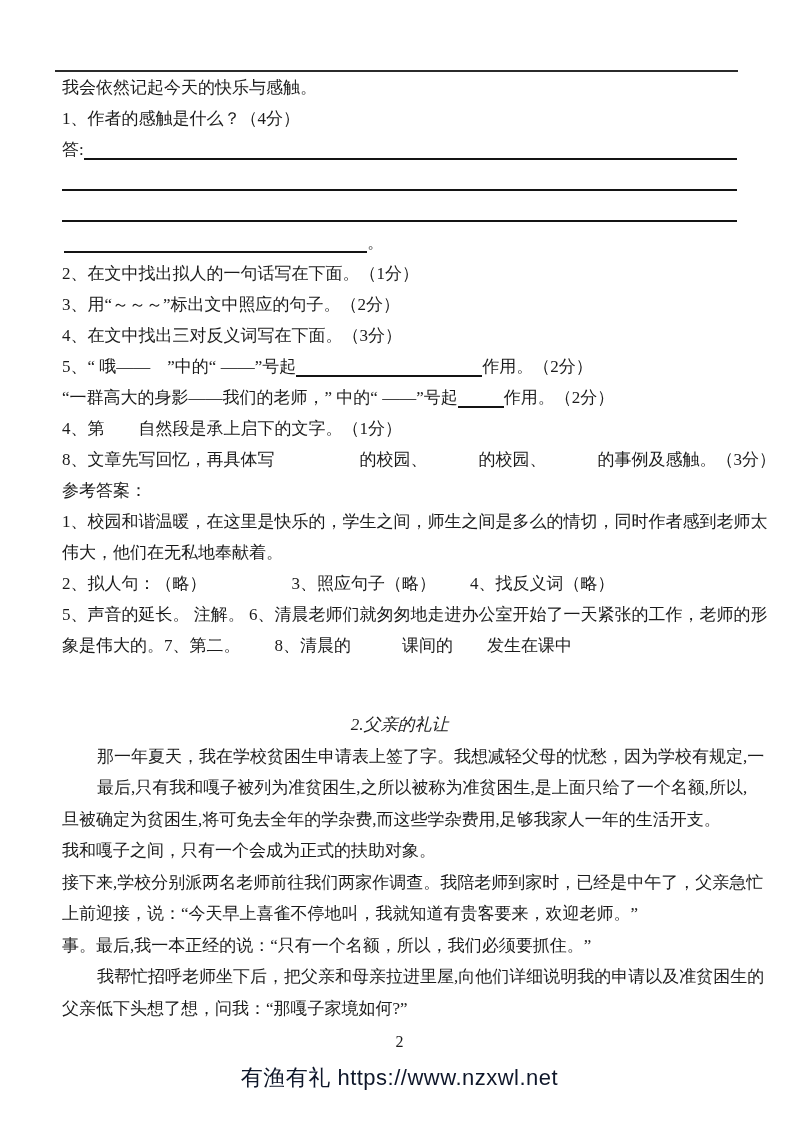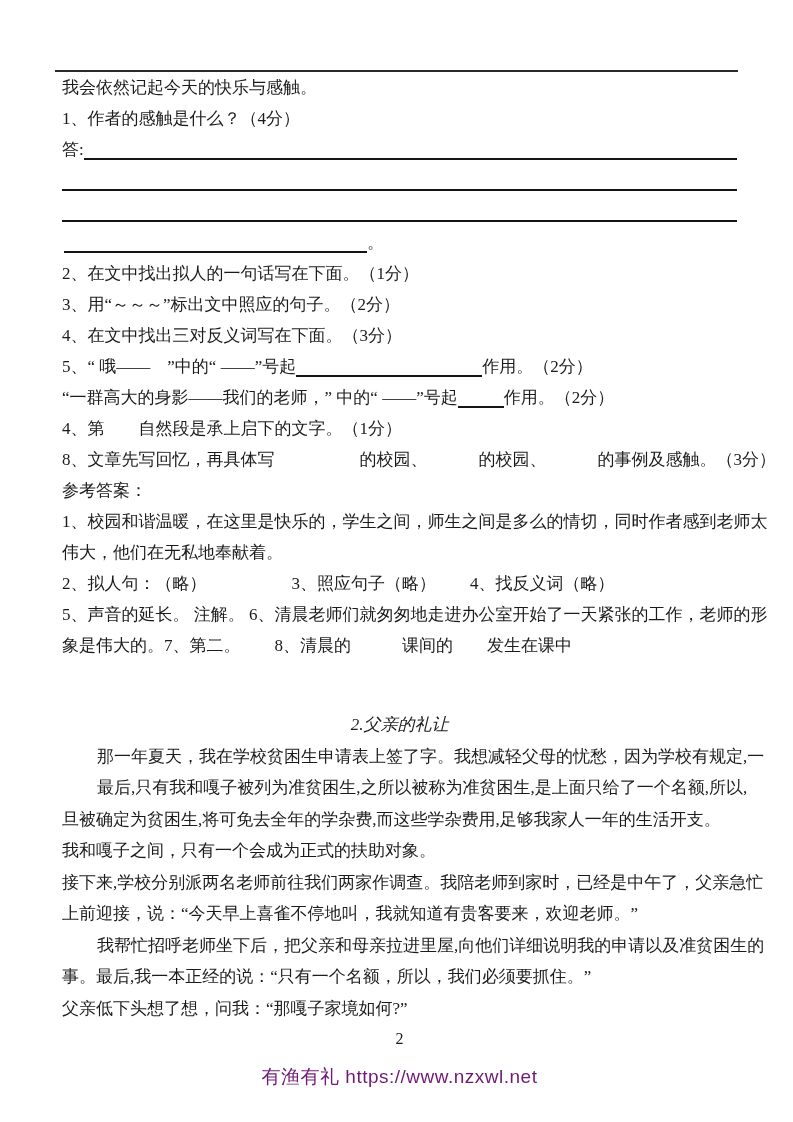--- a/index.html
+++ b/index.html
@@ -16,21 +16,21 @@
   }
   .top-rule {
     border-top: 2px solid #2b2b2b;
     margin-left: -7px;
     margin-right: -1px;
     height: 0;
   }
   .line {
     height: 31px;
     display: flex;
-    align-items: flex-end;
+    align-items: flex-start;
     white-space: pre;
     font-size: 17px;
     line-height: 31px;
   }
   .line .t { display: inline-block; }
   .blank {
     border-bottom: 2px solid #141414;
     align-self: flex-end;
     margin-bottom: 5px;
     height: 0;
@@ -50,23 +50,23 @@
   .pagenum-line {
     height: 28px;
     margin-top: 2px;
     justify-content: center;
     font-size: 16px;
   }
   .watermark-line {
     margin-top: 8px;
     height: 30px;
     justify-content: center;
-    color: #701a75;
+    color: #0f172a;
     font-family: "Liberation Sans", "DejaVu Sans", sans-serif;
-    font-size: 19px;
+    font-size: 22px;
     letter-spacing: 0.5px;
   }
 </style>
 </head>
 <body>
 
 <div class="sheet">
 
   <div class="top-rule"></div>
 
@@ -169,27 +169,27 @@
     </div>
     <div class="line">
       <span class="t">我和嘎子之间，只有一个会成为正式的扶助对象。</span>
     </div>
     <div class="line">
       <span class="t">接下来,学校分别派两名老师前往我们两家作调查。我陪老师到家时，已经是中午了，父亲急忙</span>
     </div>
     <div class="line">
       <span class="t">上前迎接，说：“今天早上喜雀不停地叫，我就知道有贵客要来，欢迎老师。”</span>
     </div>
+    <div class="line">
+      <span class="t">事。最后,我一本正经的说：“只有一个名额，所以，我们必须要抓住。”</span>
+    </div>
     <div class="line indent">
       <span class="t">我帮忙招呼老师坐下后，把父亲和母亲拉进里屋,向他们详细说明我的申请以及准贫困生的</span>
     </div>
     <div class="line">
-      <span class="t">事。最后,我一本正经的说：“只有一个名额，所以，我们必须要抓住。”</span>
-    </div>
-    <div class="line">
       <span class="t">父亲低下头想了想，问我：“那嘎子家境如何?”</span>
     </div>
   </div>
 
   <div class="line pagenum-line">
     <span class="t">2</span>
   </div>
 
   <div class="line watermark-line">
     <span class="t">有渔有礼 https://www.nzxwl.net</span>

